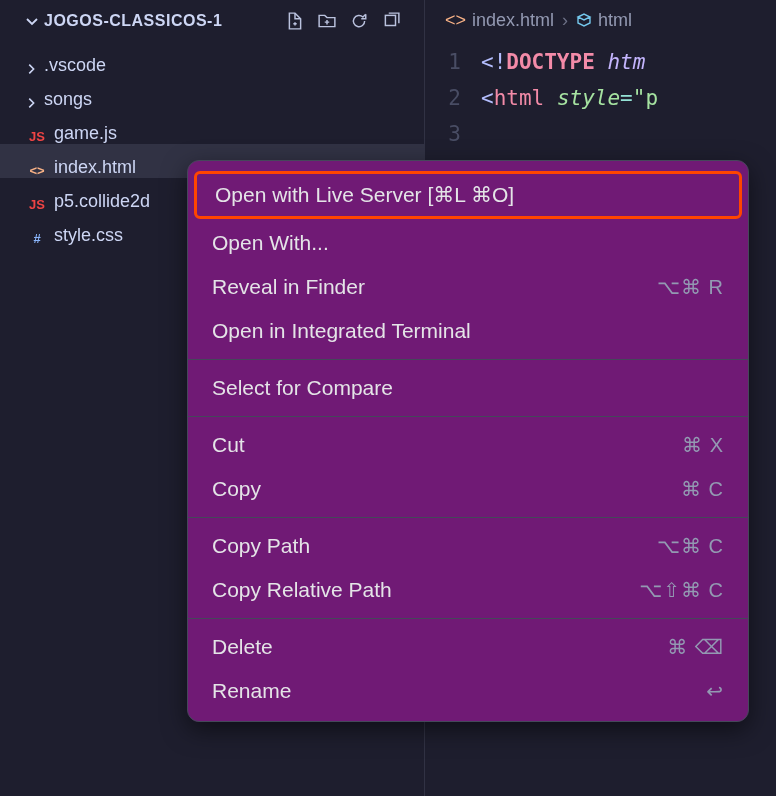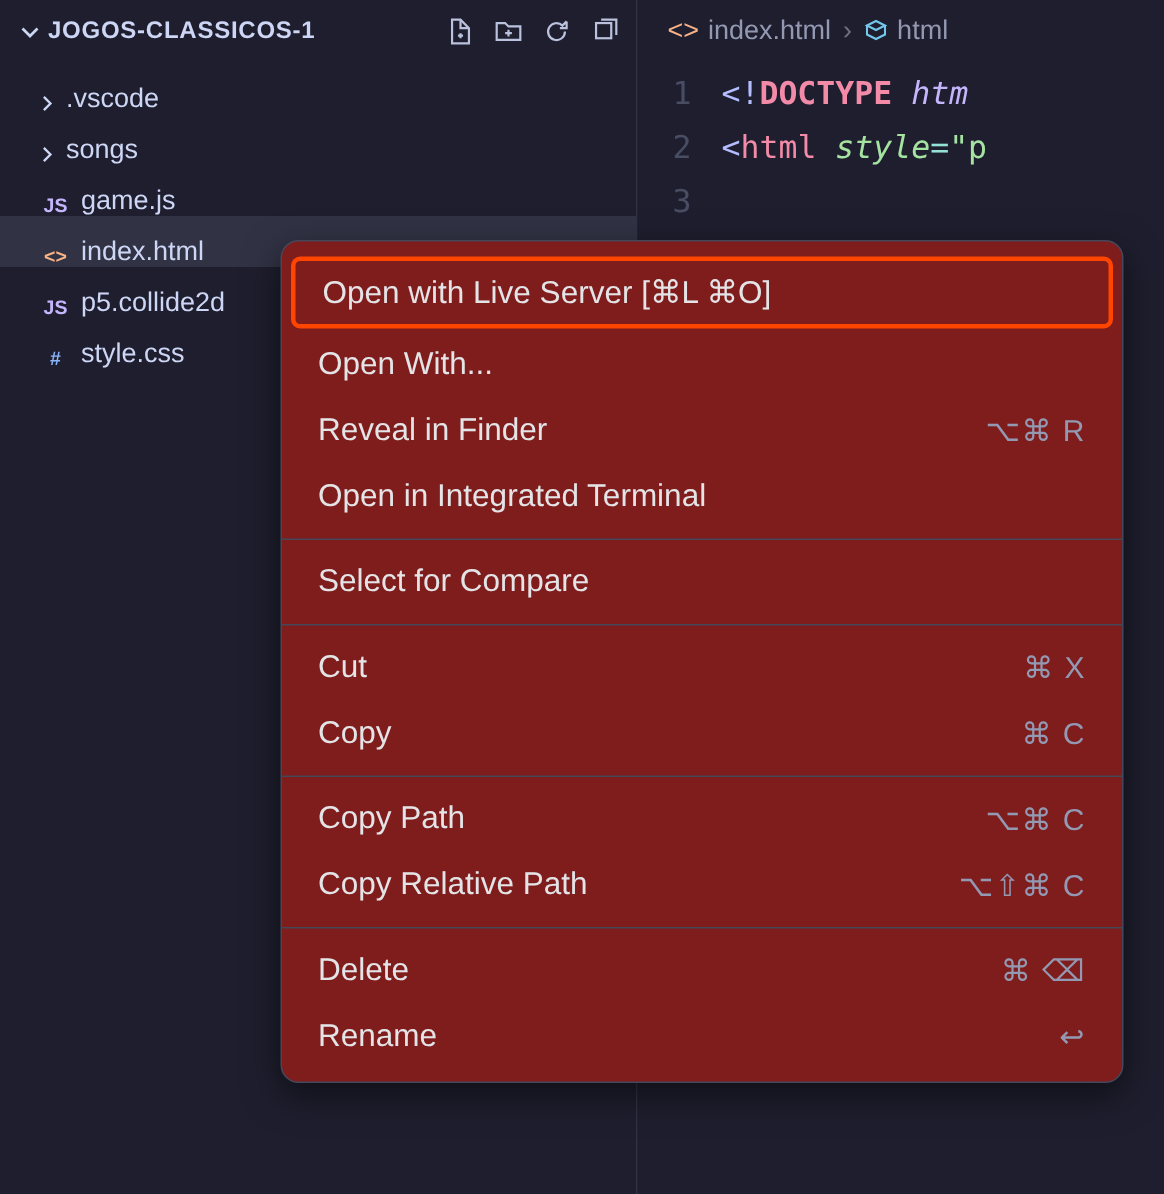--- a/index.html
+++ b/index.html
@@ -20,21 +20,21 @@
     .sidebar {
       width: 425px;
       background: #1e1e2e;
       border-right: 1px solid #313244;
       display: flex;
       flex-direction: column;
     }
     .sidebar-header {
       display: flex;
       align-items: center;
-      padding: 4px 12px;
+      padding: 4px 24px;
       height: 42px;
     }
     .chevron-icon {
       width: 16px;
       height: 16px;
       margin-right: 4px;
     }
     .project-title {
       font-weight: 700;
       font-size: 16px;
@@ -78,21 +78,21 @@
     }
     .file-icon {
       width: 22px;
       display: inline-flex;
       align-items: center;
       justify-content: center;
       margin-right: 6px;
       font-size: 13px;
       font-weight: 700;
     }
-    .file-icon.js { color: #c4b5fd; }
+    .file-icon.js { color: #ef4444; }
     .file-icon.html { color: #fab387; }
     .file-icon.css { color: #89b4fa; }
     .file-name { color: #cdd6f4; }
     
     .editor {
       flex: 1;
       background: #1e1e2e;
       display: flex;
       flex-direction: column;
     }
@@ -140,21 +140,21 @@
     .tok-tag { color: #f38ba8; }
     .tok-attr { color: #a6e3a1; font-style: italic; }
     .tok-eq { color: #94e2d5; }
     .tok-str { color: #a6e3a1; }
     
     .context-menu {
       position: absolute;
       left: 187px;
       top: 160px;
       width: 562px;
-      background: #7f1d1d;
+      background: #701a75;
       border: 1px solid #45475a;
       border-radius: 12px;
       padding: 8px 0;
       box-shadow: 0 8px 24px rgba(0,0,0,0.5);
     }
     .menu-item {
       display: flex;
       align-items: center;
       justify-content: space-between;
       padding: 0 24px;

